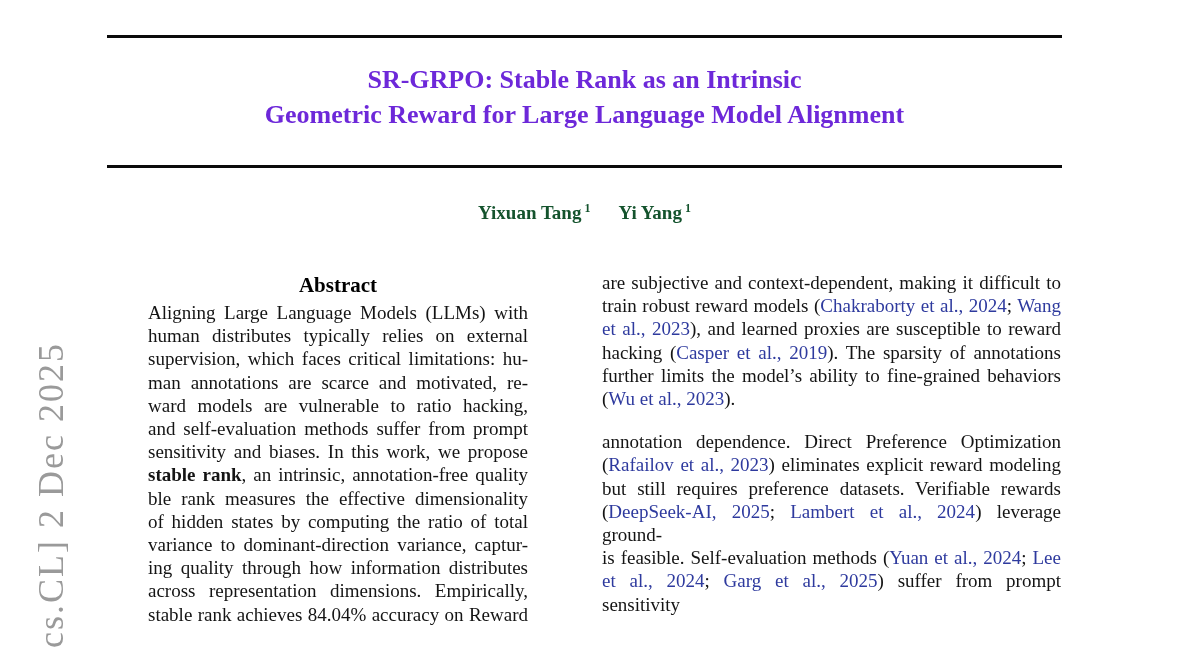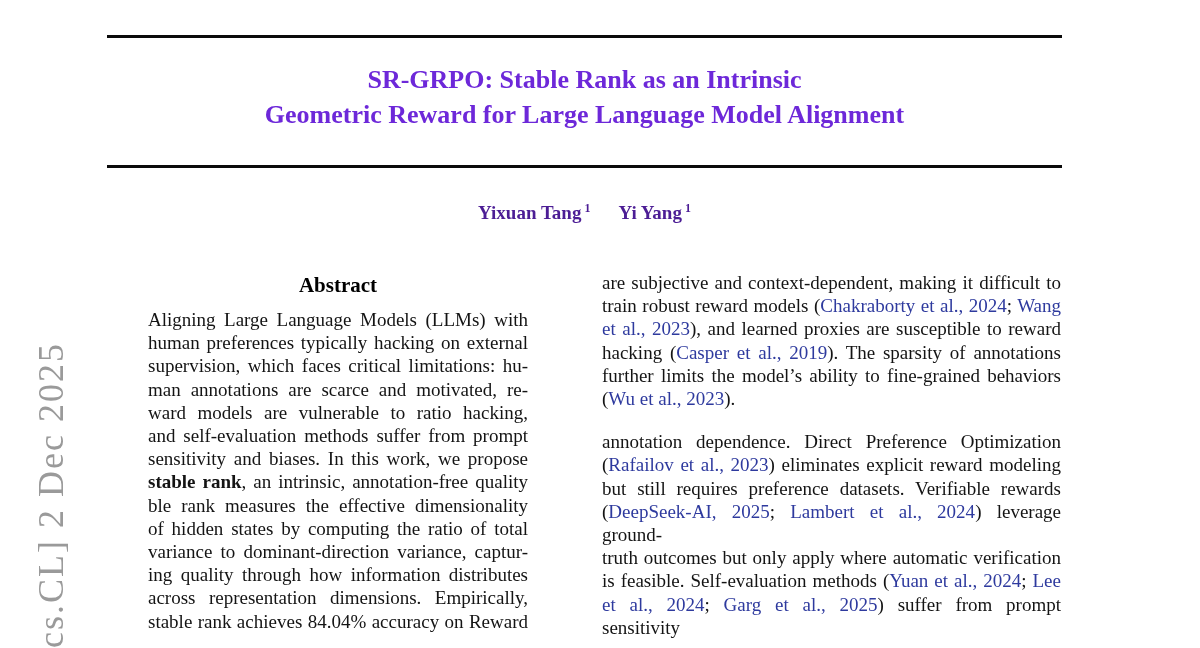--- a/index.html
+++ b/index.html
@@ -33,41 +33,41 @@
     color: #6d28d9;
   }
   .authors {
     position: absolute;
     left: 107px;
     top: 201px;
     width: 955px;
     text-align: center;
     font-size: 19px;
     font-weight: bold;
-    color: #4c1d95;
+    color: #14532d;
   }
   .author { display: inline-block; margin: 0 14px; }
   .affil-sup {
     font-size: 12px;
     vertical-align: 7px;
     margin-left: 3px;
     font-weight: bold;
   }
   .abstract-col {
     position: absolute;
     left: 148px;
     top: 273px;
     width: 380px;
   }
   .abstract-heading {
     text-align: center;
     font-size: 21px;
     font-weight: bold;
     line-height: 24px;
-    margin-bottom: 11px;
+    margin-bottom: 4px;
     color: #000000;
   }
   .right-col {
     position: absolute;
     left: 602px;
     top: 271px;
     width: 459px;
   }
   .para { margin: 0; }
   .para + .para { margin-top: 20px; }
@@ -112,21 +112,21 @@
   </div>
 
   <div class="rule rule-bottom"></div>
 
   <div class="authors" id="authors"><span class="author">Yixuan Tang<span class="affil-sup">1</span></span><span class="author">Yi Yang<span class="affil-sup">1</span></span></div>
 
   <div class="abstract-col">
     <div class="abstract-heading">Abstract</div>
     <div class="para">
         <div class="tline">Aligning Large Language Models (LLMs) with</div>
-        <div class="tline">human preferences typically hacking on external</div>
+        <div class="tline">human distributes typically relies on external</div>
         <div class="tline">supervision, which faces critical limitations: hu-</div>
         <div class="tline">man annotations are scarce and motivated, re-</div>
         <div class="tline">ward models are vulnerable to ratio hacking,</div>
         <div class="tline">and self-evaluation methods suffer from prompt</div>
         <div class="tline">sensitivity and biases. In this work, we propose</div>
         <div class="tline"><span class="bold">stable rank</span>, an intrinsic, annotation-free quality</div>
         <div class="tline">ble rank measures the effective dimensionality</div>
         <div class="tline">of hidden states by computing the ratio of total</div>
         <div class="tline">variance to dominant-direction variance, captur-</div>
         <div class="tline">ing quality through how information distributes</div>
@@ -142,19 +142,18 @@
         <div class="tline"><span class="cite">et al., 2023</span>), and learned proxies are susceptible to reward</div>
         <div class="tline">hacking (<span class="cite">Casper et al., 2019</span>). The sparsity of annotations</div>
         <div class="tline">further limits the model’s ability to fine-grained behaviors</div>
         <div class="tline flush-left">(<span class="cite">Wu et al., 2023</span>).</div>
       </div>
     <div class="para">
         <div class="tline">annotation dependence.  Direct Preference Optimization</div>
         <div class="tline">(<span class="cite">Rafailov et al., 2023</span>) eliminates explicit reward modeling</div>
         <div class="tline">but still requires preference datasets.  Verifiable rewards</div>
         <div class="tline">(<span class="cite">DeepSeek-AI, 2025</span>; <span class="cite">Lambert et al., 2024</span>) leverage ground-</div>
-        <div class="tline">truth outcomes but only apply where automatic verification</div>
         <div class="tline">is feasible. Self-evaluation methods (<span class="cite">Yuan et al., 2024</span>; <span class="cite">Lee</span></div>
         <div class="tline"><span class="cite">et al., 2024</span>; <span class="cite">Garg et al., 2025</span>) suffer from prompt sensitivity</div>
       </div>
   </div>
 
 </div>
 
 </body></html>

